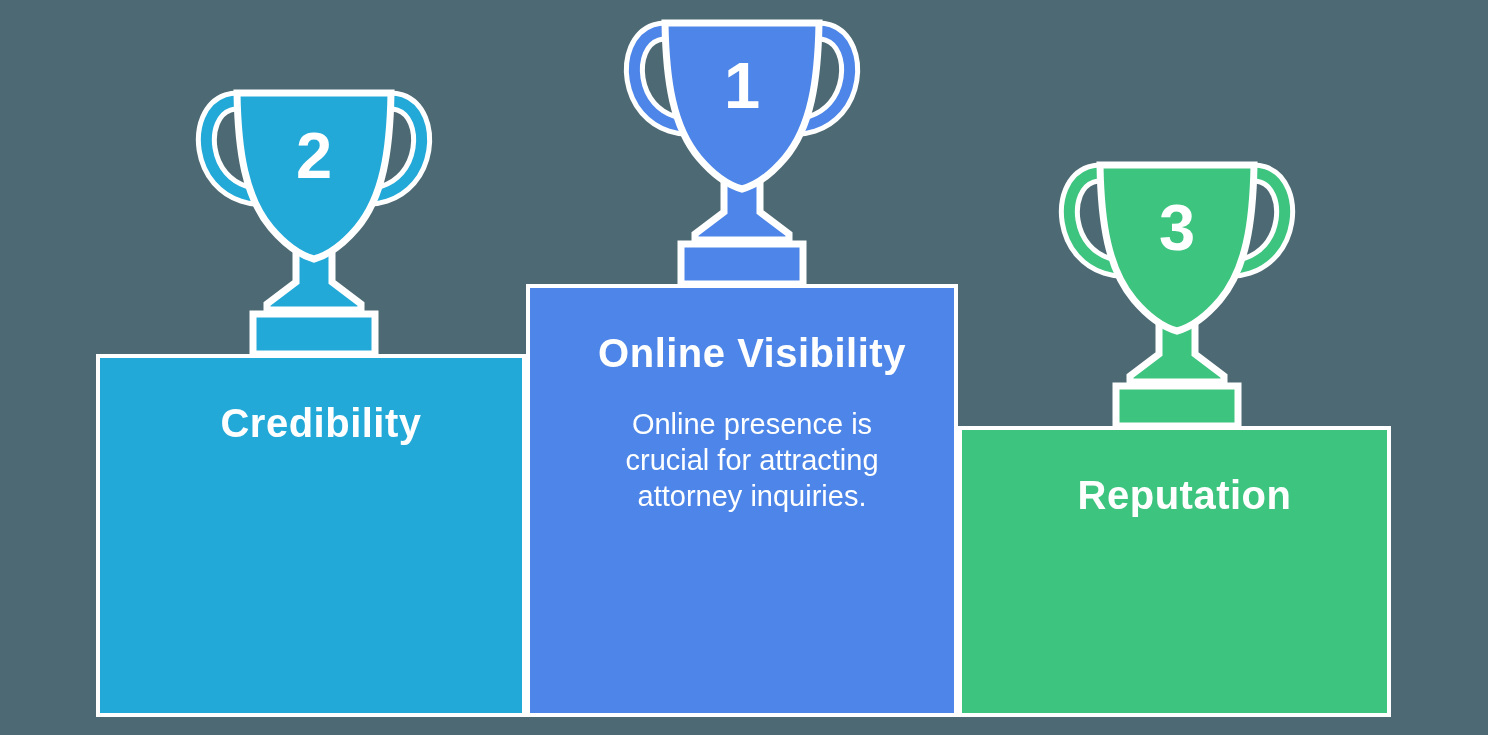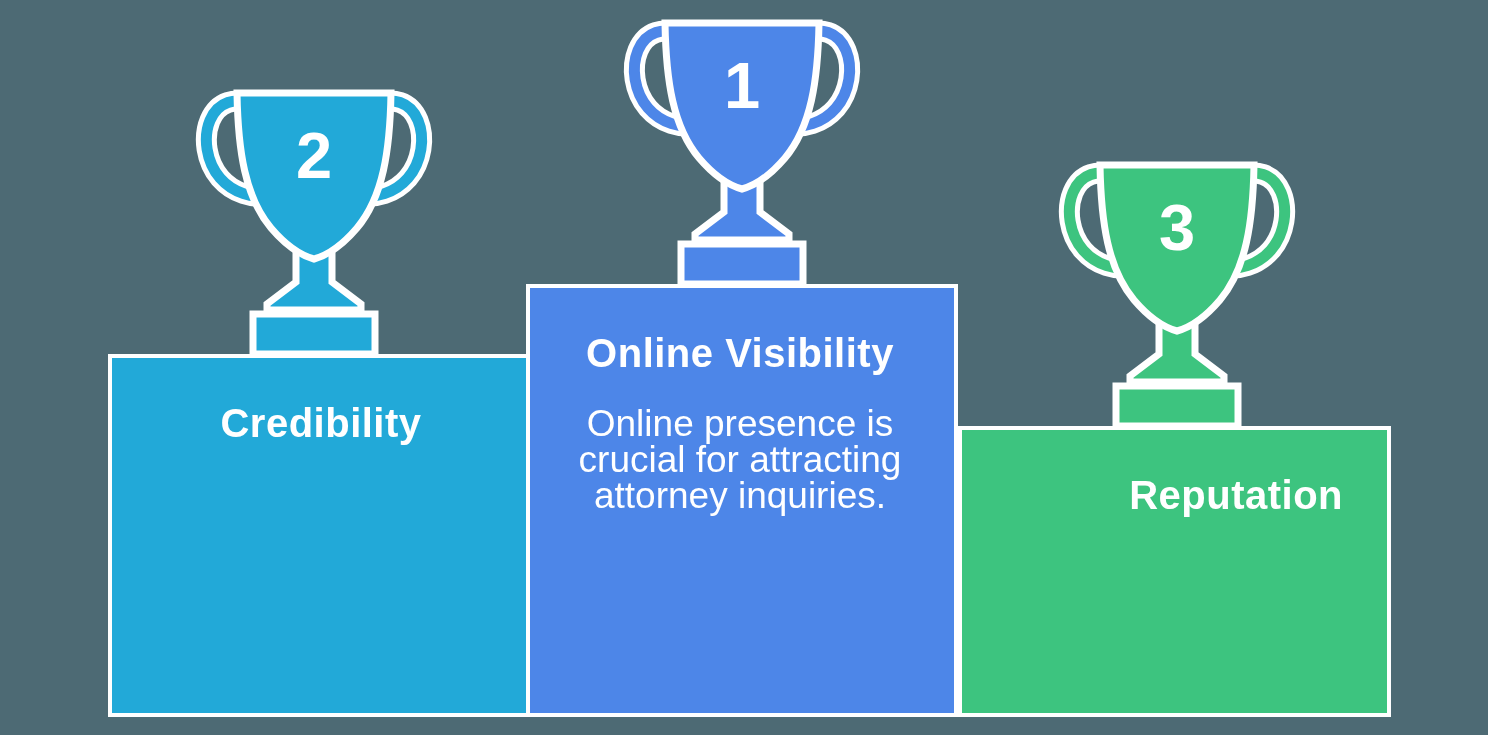--- a/index.html
+++ b/index.html
@@ -11,39 +11,39 @@
     font-family:"Liberation Sans", sans-serif;
   }
   .podium {
     position:absolute;
     box-sizing:border-box;
     border:4px solid #ffffff;
     background:var(--c);
     color:#ffffff;
     text-align:center;
   }
-  .podium-inner { padding:42px 44px 0 40px; }
+  .podium-inner { padding:42px 20px 0 40px; }
   .podium-title {
     margin:0 0 30px 0;
     font-size:40px;
     font-weight:700;
     line-height:46px;
     letter-spacing:0.5px;
   }
   .podium-desc {
     margin:0;
-    font-size:37px;
+    font-size:29px;
     font-weight:400;
     line-height:36px;
     white-space:pre-line;
   }
   
-  .podium-second { left:96px;  top:354px; width:430px; height:363px;margin-left:12px; }
+  .podium-second { left:96px;  top:354px; width:430px; height:363px; }
   .podium-first  { left:526px; top:284px; width:432px; height:433px; }
-  .podium-third  { left:958px; top:426px; width:433px; height:291px;text-align:right; }
+  .podium-third  { left:958px; top:426px; width:433px; height:291px; }
 
   .trophy { position:absolute; width:240px; height:276px; }
   .trophy-second { left:194px;  top:81px;  }
   .trophy-first  { left:622px;  top:11px;  }
   .trophy-third  { left:1057px; top:153px; }
 
   .trophy-svg { width:240px; height:276px; overflow:visible; display:block; }
   .handle-under { fill:none; stroke:#ffffff; stroke-width:21; stroke-linecap:round; }
   .handle-over  { fill:none; stroke:var(--c); stroke-width:11; stroke-linecap:round; }
   .cup-part { fill:var(--c); stroke:#ffffff; stroke-width:7; stroke-linejoin:miter; }

